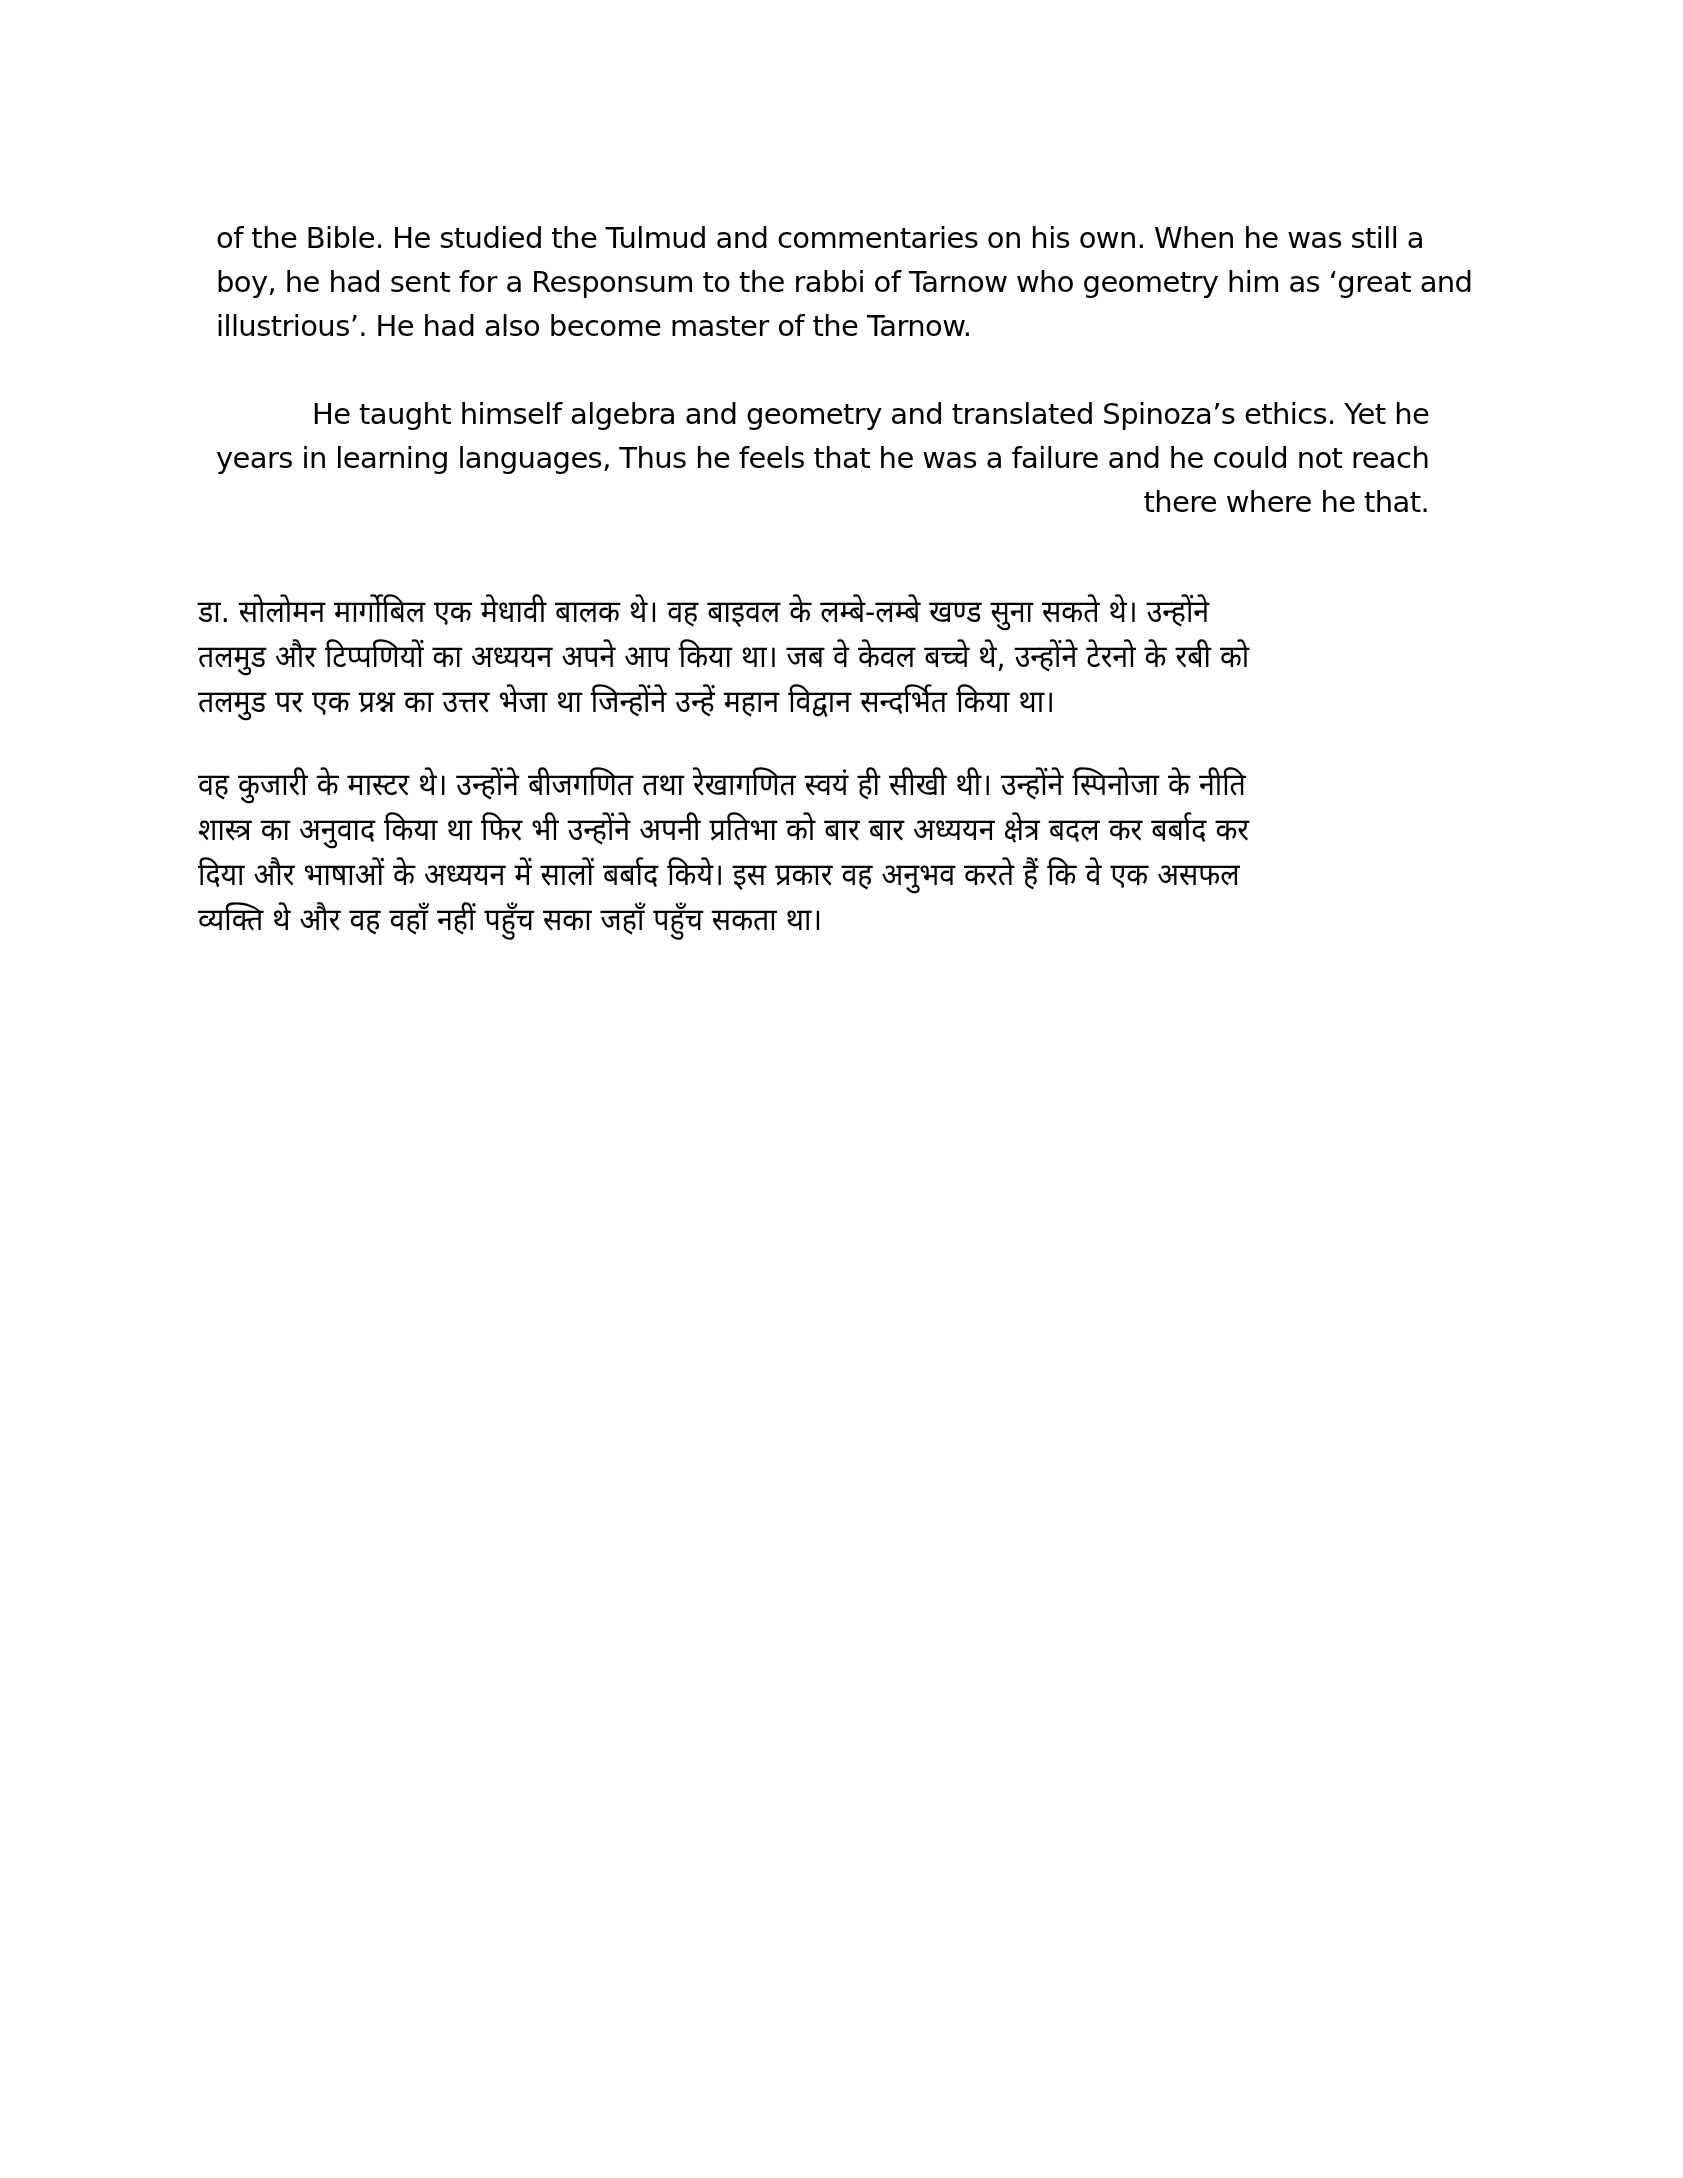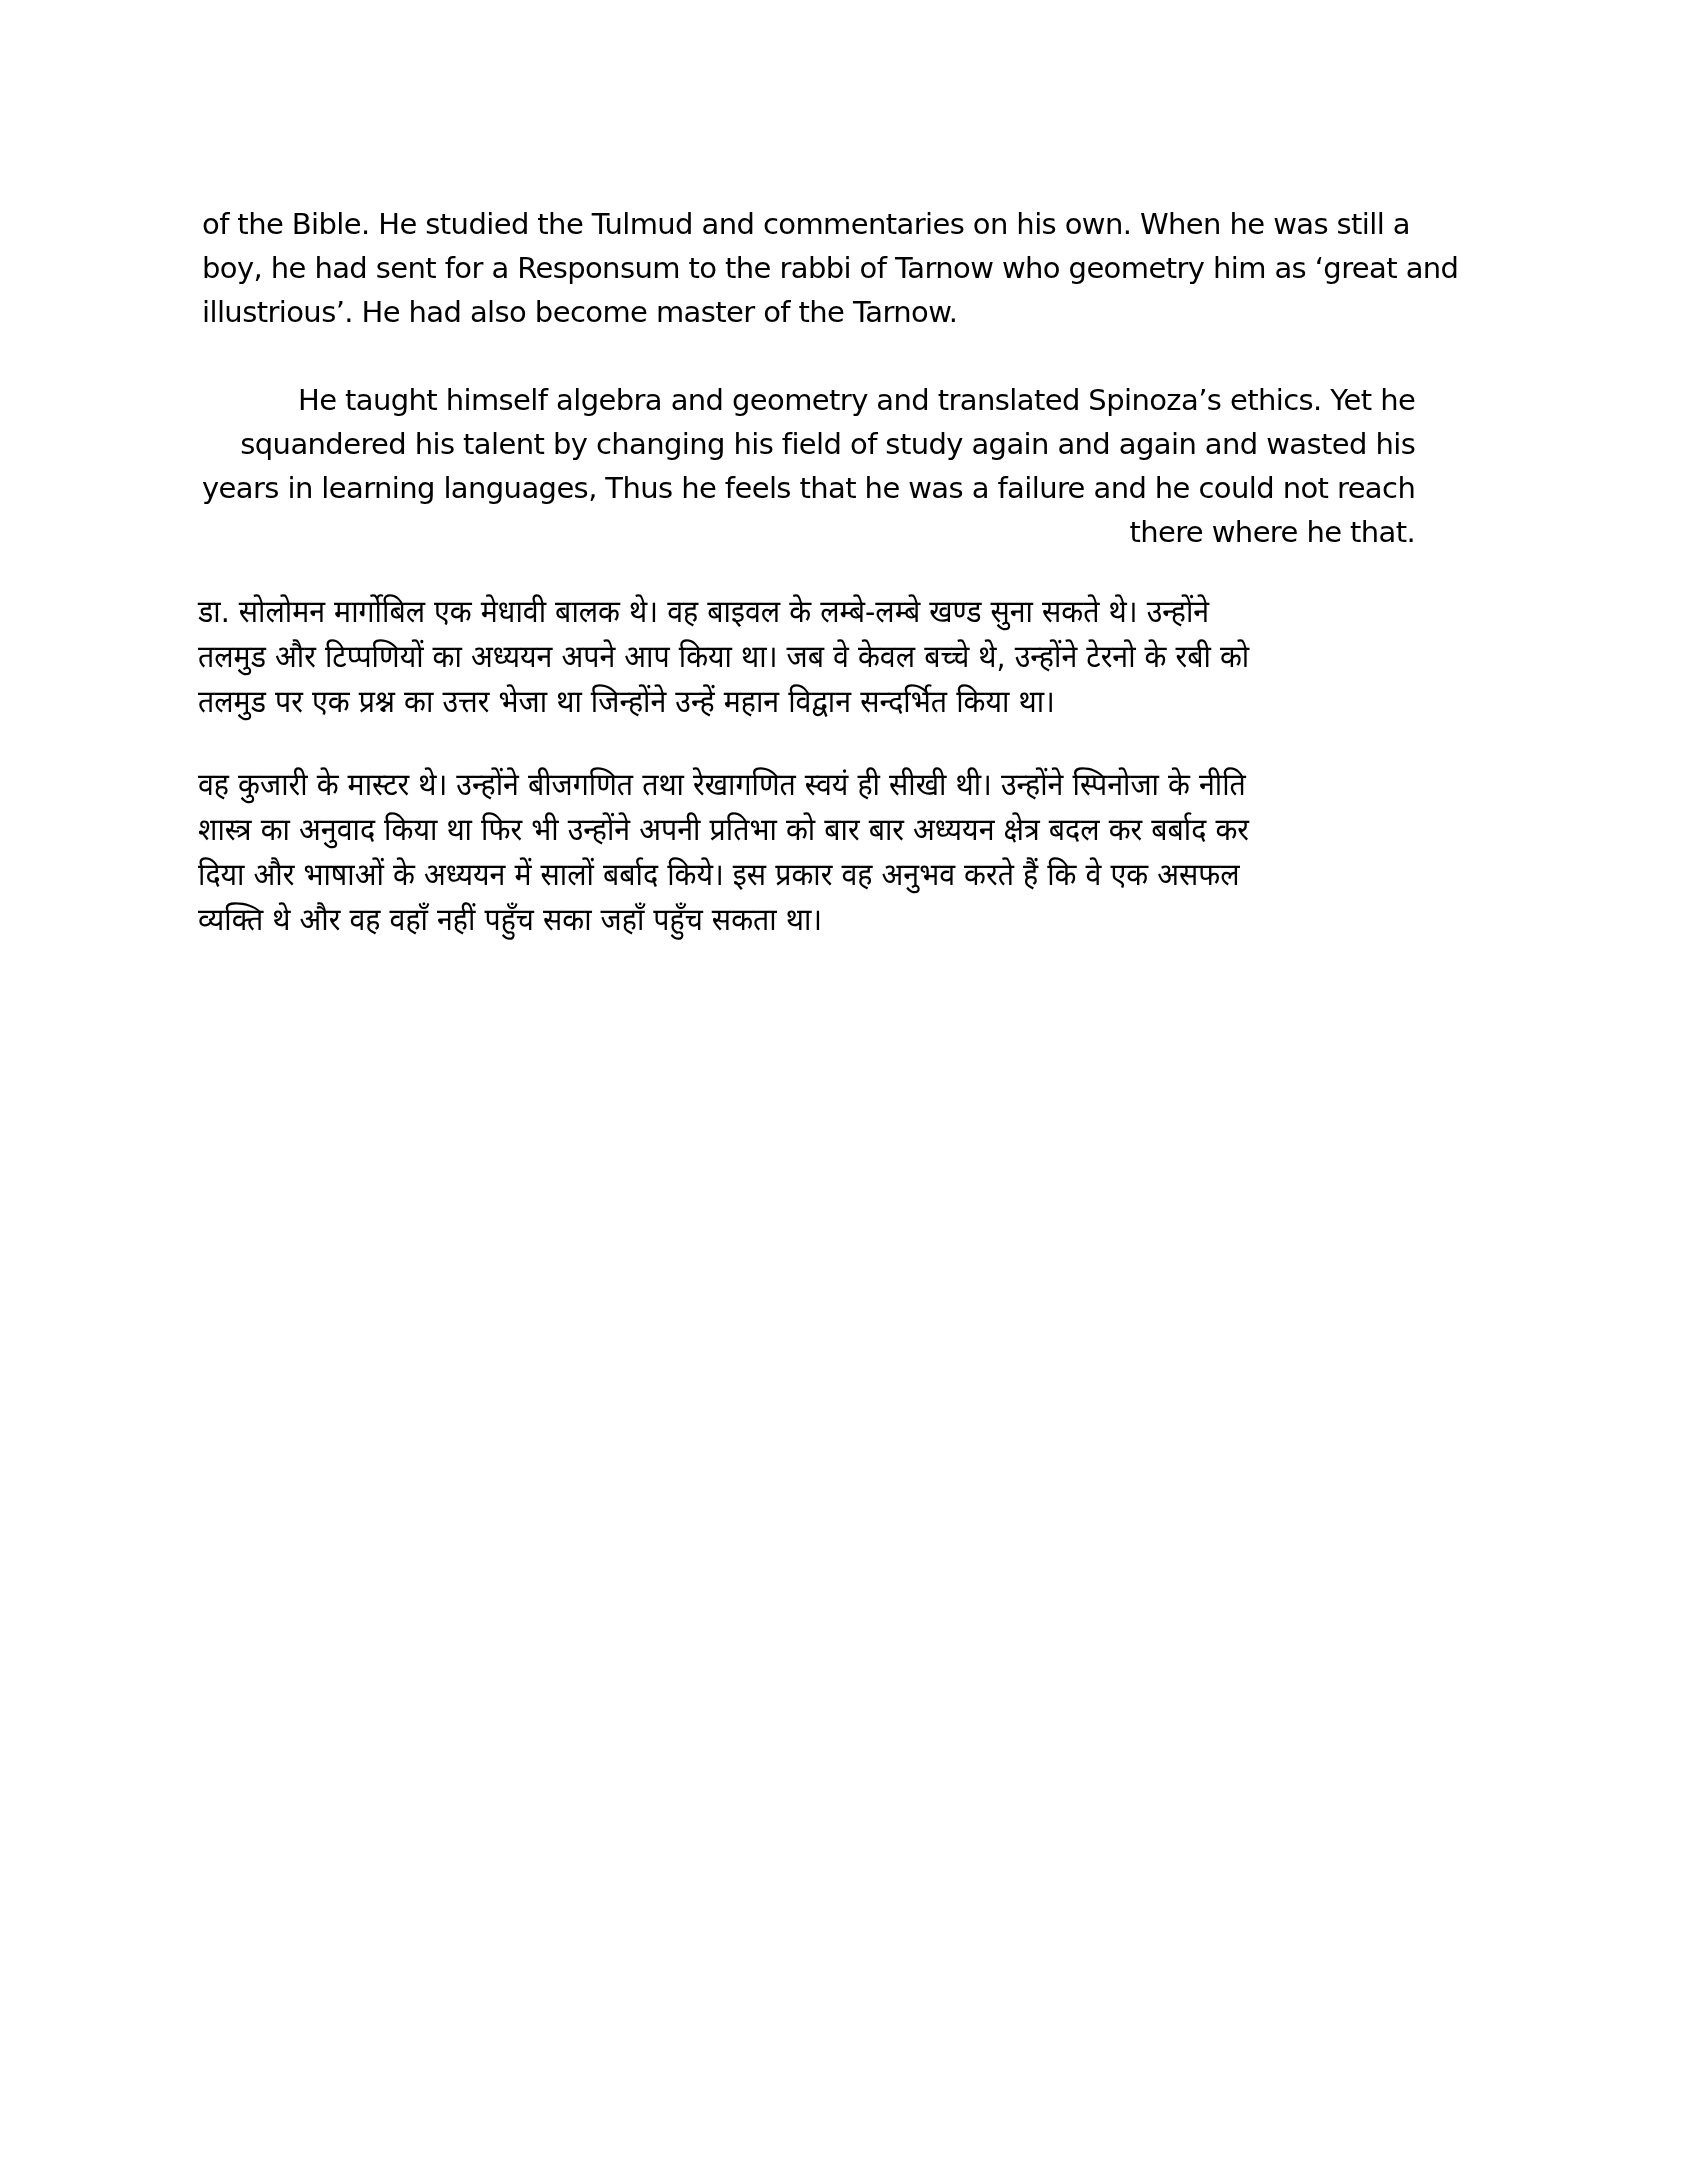--- a/index.html
+++ b/index.html
@@ -18,21 +18,21 @@
       left: 198px;
       top: 198px;
       width: 1327px;
       color: #000000;
     }
     .para-en {
       font-family: "DejaVu Sans", sans-serif;
       font-size: 29px;
       line-height: 44px;
       letter-spacing: -0.6px;
-      margin: 4px;
+      margin: 18px;
     }
     .para-en .line, .para-hi .line {
       display: block;
       white-space: nowrap;
     }
     #p-en-1 { position: absolute; top: 0; }
     #p-en-2 { position: absolute; top: 176px; text-align: right; }
     .para-hi {
       font-family: "DejaVu Sans", sans-serif;
       font-size: 31px;
@@ -50,21 +50,20 @@
 <div class="page">
 
   <p class="para-en" id="p-en-1">
     <span class="line">of the Bible. He studied the Tulmud and commentaries on his own. When he was still a</span>
     <span class="line">boy, he had sent for a Responsum to the rabbi of Tarnow who geometry him as ‘great and</span>
     <span class="line">illustrious’. He had also become master of the Tarnow.</span>
   </p>
 
   <p class="para-en" id="p-en-2">
     <span class="line">He taught himself algebra and geometry and translated Spinoza’s ethics. Yet he</span>
-    <span class="line">squandered his talent by changing his field of study again and again and wasted his</span>
     <span class="line">years in learning languages, Thus he feels that he was a failure and he could not reach</span>
     <span class="line">there where he that.</span>
   </p>
 
   <p class="para-hi" id="p-hi-1">
     <span class="line">डा. सोलोमन मार्गोबिल एक मेधावी बालक थे। वह बाइवल के लम्बे-लम्बे खण्ड सुना सकते थे। उन्होंने</span>
     <span class="line">तलमुड और टिप्पणियों का अध्ययन अपने आप किया था। जब वे केवल बच्चे थे, उन्होंने टेरनो के रबी को</span>
     <span class="line">तलमुड पर एक प्रश्न का उत्तर भेजा था जिन्होंने उन्हें महान विद्वान सन्दर्भित किया था।</span>
   </p>
 

